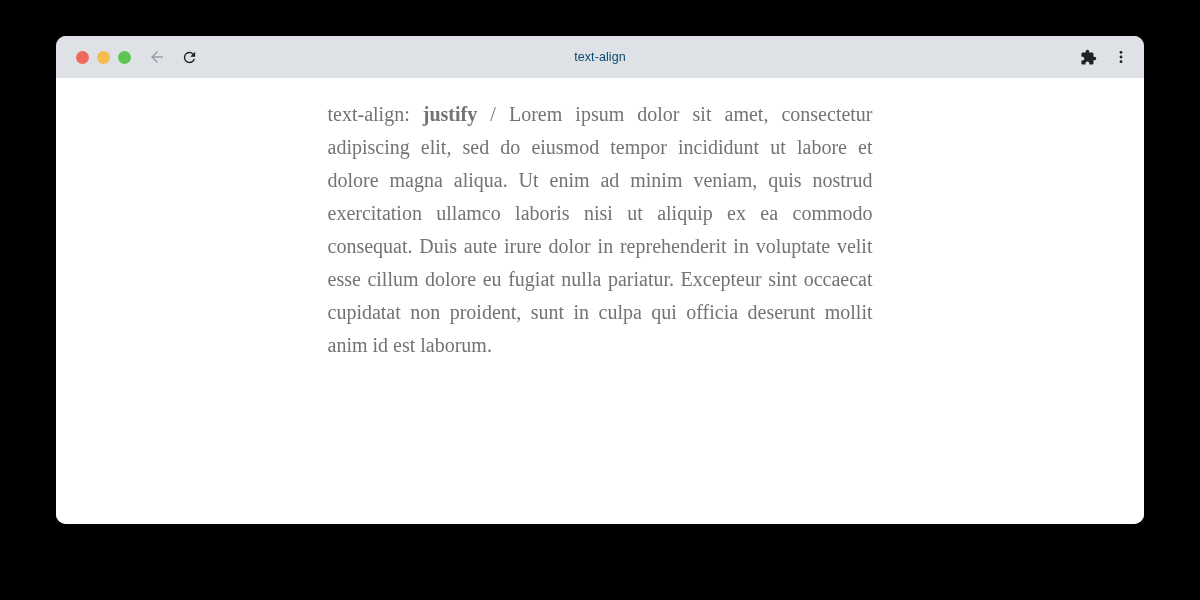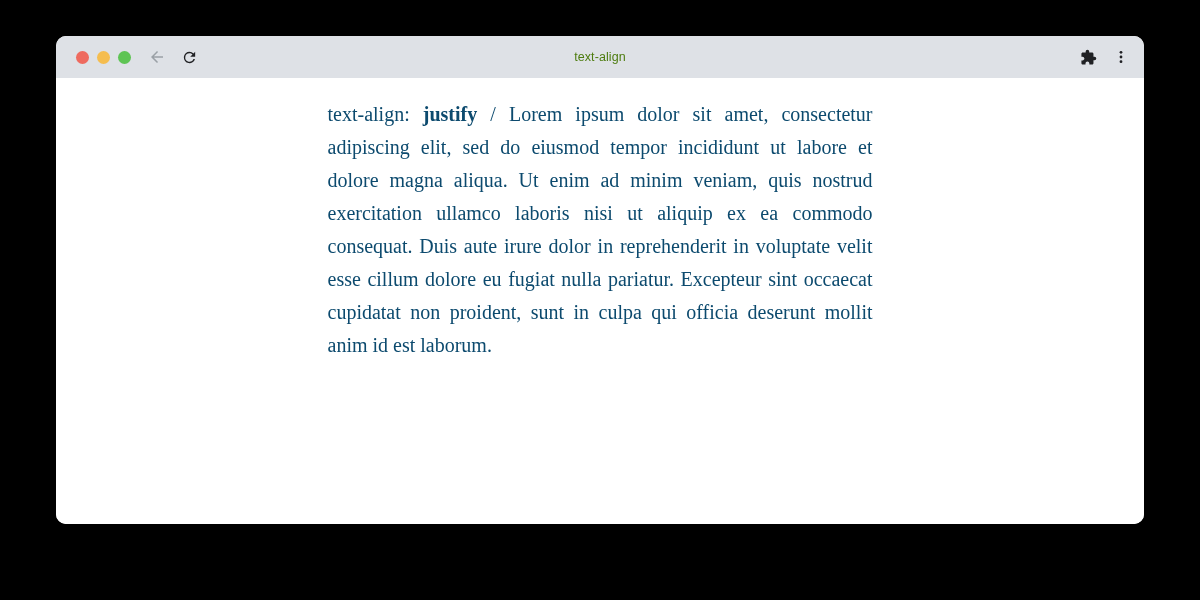--- a/index.html
+++ b/index.html
@@ -58,42 +58,42 @@
     align-items: center;
     justify-content: center;
   }
   .icon-btn svg { display: block; }
   .window-title {
     position: absolute;
     left: 50%;
     top: 50%;
     transform: translate(-50%, -50%);
     font-size: 12.5px;
-    color: #4d7c0f;
+    color: #0c4a6e;
     letter-spacing: 0.1px;
     white-space: nowrap;
   }
   .right-icons {
     margin-left: auto;
     display: flex;
     align-items: center;
     gap: 15px;
   }
   .page-content {
     flex: 1;
     background: #ffffff;
     overflow: hidden;
   }
   .demo-paragraph {
     width: 545px;
     margin: 20px auto 0 auto;
     font-family: "Liberation Serif", serif;
     font-size: 20px;
     line-height: 33px;
-    color: #0c4a6e;
+    color: #737373;
     text-align: justify;
   }
   .property-value { font-weight: bold; }
 </style>
 </head>
 <body>
 
 <div class="browser-window">
 
   <div class="toolbar">

